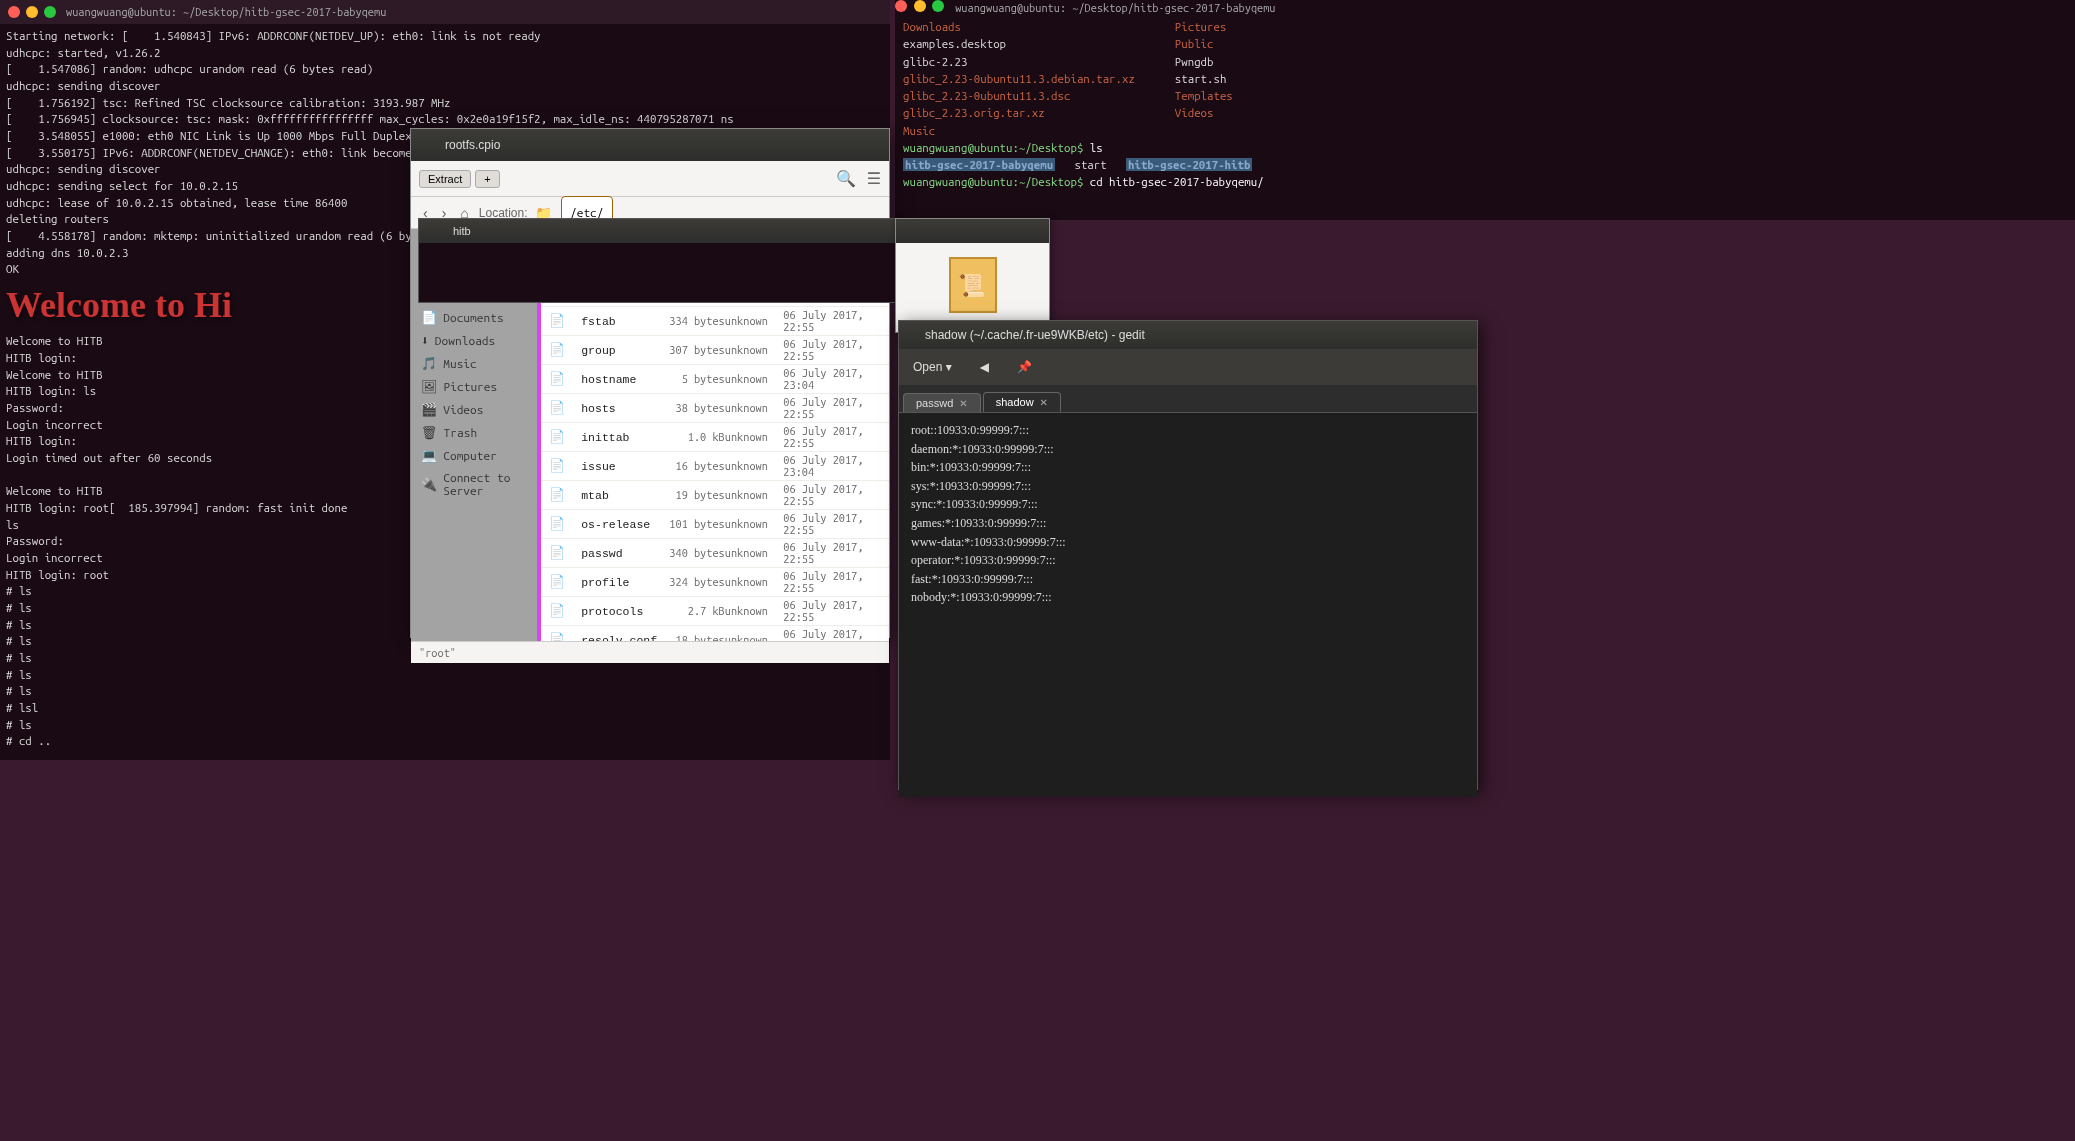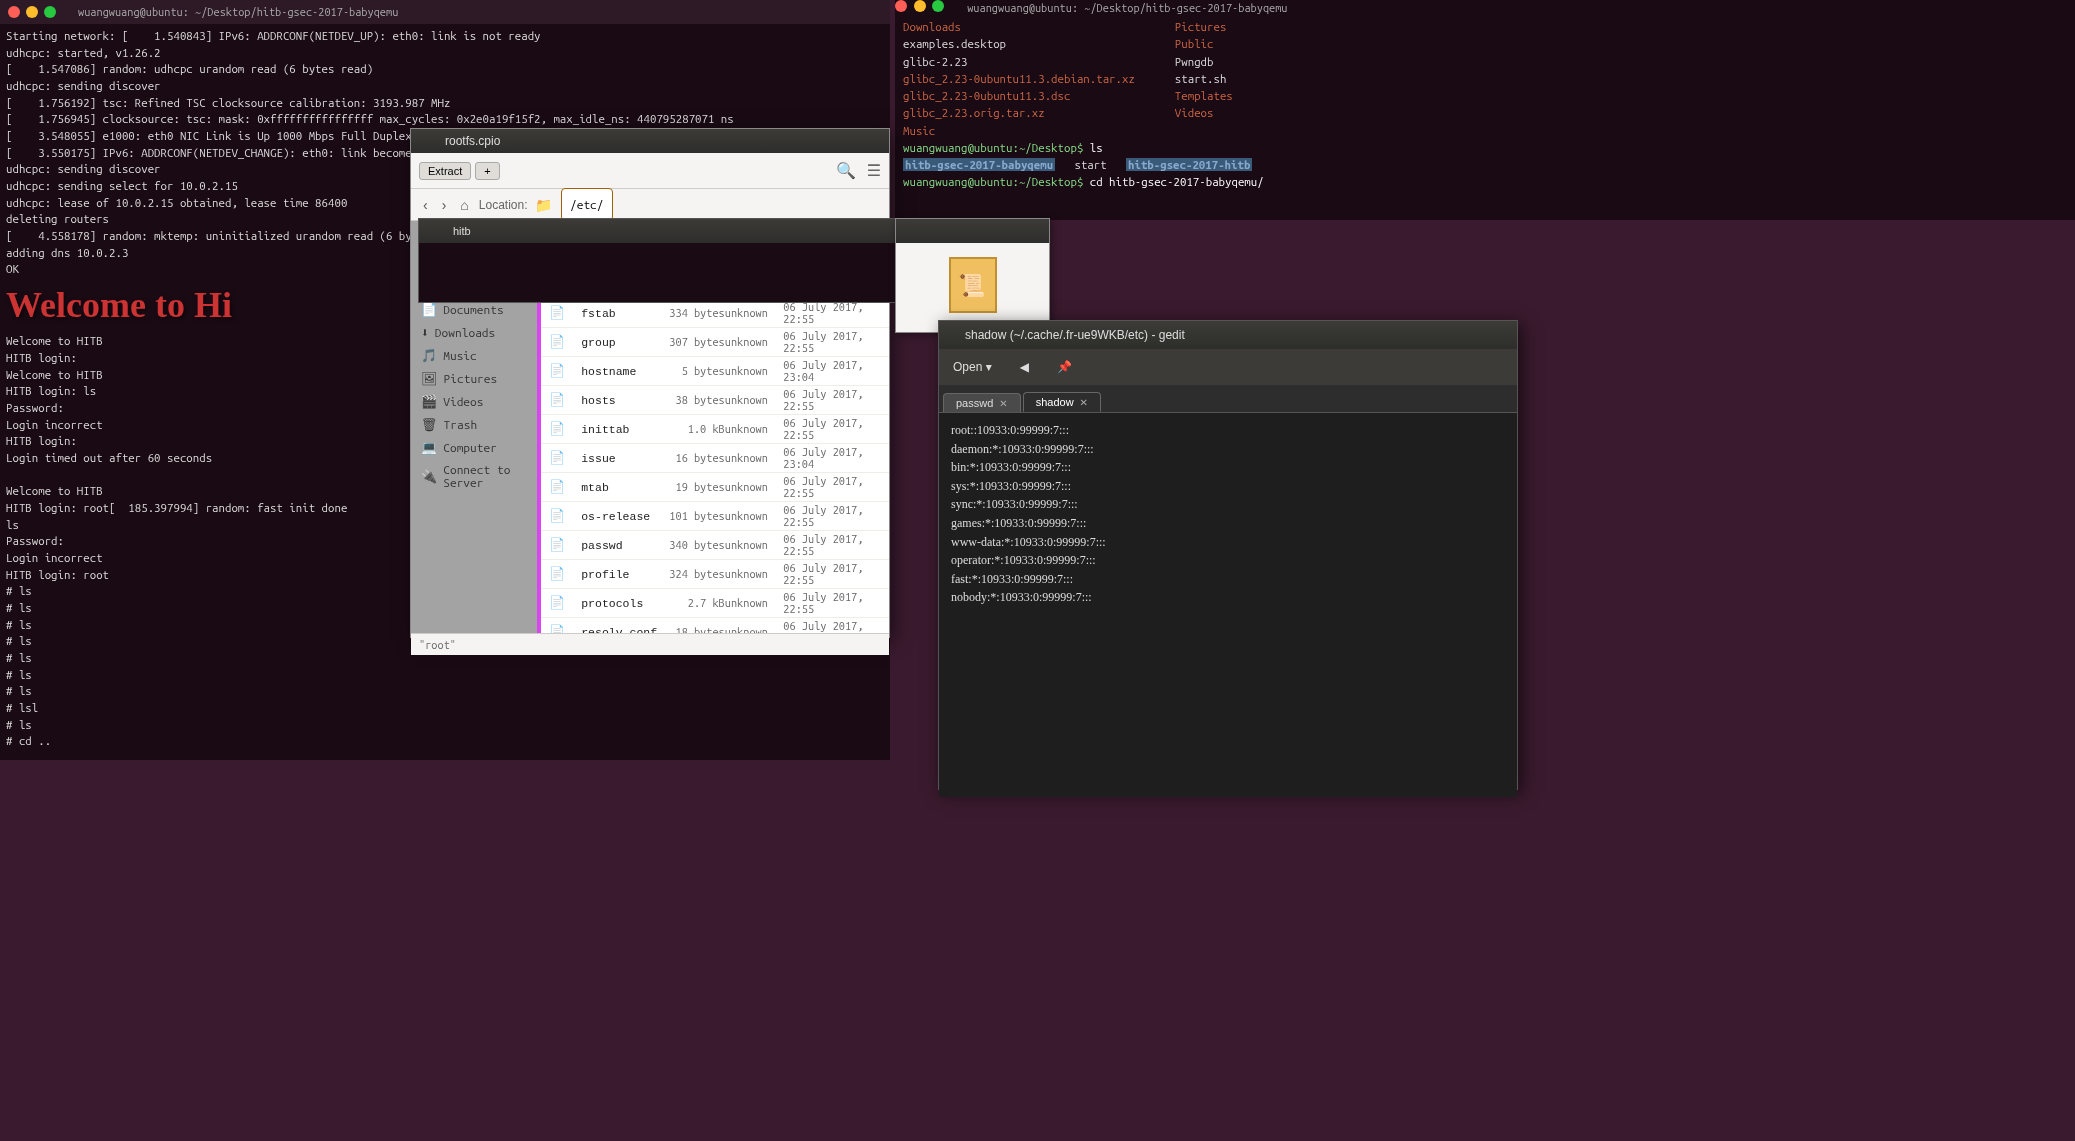--- a/index.html
+++ b/index.html
@@ -36,21 +36,21 @@
       width: 12px; height: 12px;
       border-radius: 50%;
       display: inline-block;
     }
     .btn-close { background: #ff5f57; }
     .btn-min { background: #ffbd2e; }
     .btn-max { background: #28c840; }
     .title-bar-text {
       color: #aaa;
       font-size: 11px;
-      margin-left: 16px;
+      margin-left: 4px;
     }
     .terminal-content {
       padding: 4px 6px;
       font-size: 11.5px;
       line-height: 1.45;
       overflow: hidden;
       height: calc(100% - 24px);
     }
     .t-white { color: #ddd; }
     .t-large {
@@ -80,21 +80,21 @@
       top: 128px;
       left: 410px;
       width: 480px;
       height: 510px;
       background: #f5f4f2;
       border: 1px solid #888;
       box-shadow: 4px 4px 16px rgba(0,0,0,0.5);
     }
     .fm-title {
       background: linear-gradient(to bottom, #3c3b37, #2d2d2b);
-      height: 24px;
+      height: 32px;
       display: flex;
       align-items: center;
       padding: 0 8px;
       gap: 6px;
     }
     .fm-toolbar {
       background: #f5f4f2;
       height: 36px;
       display: flex;
       align-items: center;
@@ -248,21 +248,21 @@
     }
     .files-small-icon {
       text-align: center;
       margin: 8px auto;
     }
 
     
     .gedit-window {
       position: absolute;
       top: 320px;
-      left: 938px;
+      left: 898px;
       width: 580px;
       height: 470px;
       background: #2d2d2d;
       border: 1px solid #555;
       box-shadow: 4px 4px 16px rgba(0,0,0,0.6);
     }
     .gedit-title {
       background: linear-gradient(to bottom, #3c3b37, #2d2d2b);
       height: 28px;
       display: flex;

